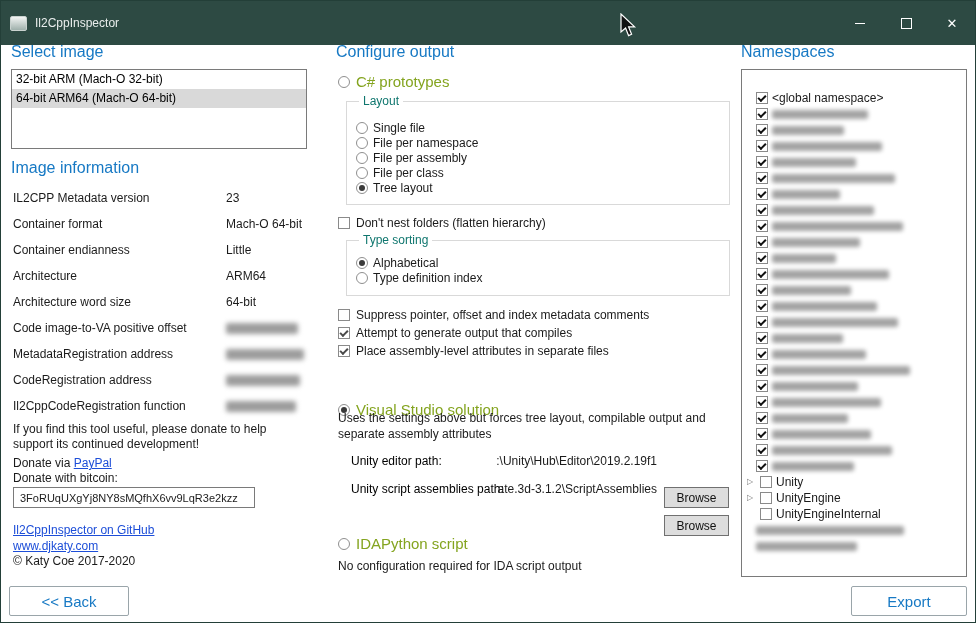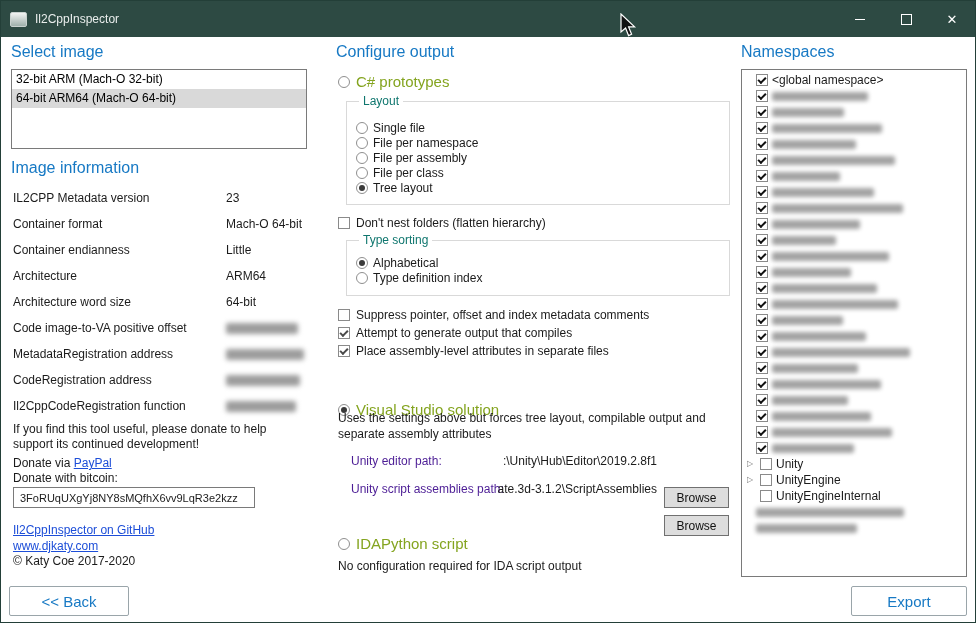--- a/index.html
+++ b/index.html
@@ -2,21 +2,21 @@
 <html><head>
 <meta charset="utf-8">
 <style>
   html,body { margin:0; padding:0; background:#555; }
   #window {
     position:relative; width:974px; height:621px;
     border:1px solid #233f38; background:#ffffff;
     font-family:"Liberation Sans", sans-serif; overflow:hidden;
   }
   
-  .titlebar { position:absolute; top:0; left:0; right:0; height:36px; background:#2d4a43; display:flex; align-items:center; }
+  .titlebar { position:absolute; top:0; left:0; right:0; height:44px; background:#2d4a43; display:flex; align-items:center; }
   .app-icon { width:15px; height:13px; margin-left:9px; border:1px solid #c9d2cf; border-radius:2px;
               background:linear-gradient(180deg,#f2f4f3 0%,#9fb0ab 100%); flex:none; }
   .title { color:#e9edec; font-size:12px; margin-left:8px; }
   .tb-btns { margin-left:auto; display:flex; height:100%; }
   .tb-btn { width:46px; height:100%; display:flex; align-items:center; justify-content:center; color:#fff; }
   .glyph-min { width:10px; height:1px; background:#fff; display:block; }
   .glyph-max { width:9px; height:9px; border:1px solid #fff; display:block; }
   .glyph-close { font-size:13px; line-height:13px; color:#fff; }
   .cursor { position:absolute; z-index:50; }
 
@@ -49,27 +49,27 @@
   
   .list-item { height:19px; line-height:19px; padding:0 4px; font-size:12px; white-space:nowrap; }
   .list-item.selected { background:#d9d9d9; }
   .info { position:absolute; }
   .info-row { display:flex; height:26px; align-items:flex-start; font-size:12px; color:#1b1b1b; }
   .il { width:213px; flex:none; }
   .bc-input { position:absolute; height:17px; border:1px solid #7a7a7a; font-family:inherit; font-size:11px; padding:1px 6px; color:#1b1b1b; box-sizing:content-box; }
 
   
   .path-row { position:absolute; width:378px; height:22px; }
-  .path-label { position:absolute; left:0; top:3px; font-size:12px; color:#4c1d95; }
+  .path-label { position:absolute; left:0; top:3px; font-size:12px; color:#000000; }
   .path-value { position:absolute; right:72px; top:3px; font-size:12px; color:#1b1b1b; white-space:nowrap; }
   .browse { position:absolute; right:0; top:0; width:65px; height:21px; background:#dddddd; border:1px solid #707070;
             font-size:12px; font-family:inherit; cursor:pointer; color:#111;margin-top:36px; }
 
   
-  .ns-list { padding-top:2px; }
+  .ns-list { padding-top:20px; }
   .ns-row { display:flex; align-items:center; height:16px; gap:4px; padding-left:14px; font-size:12px; color:#1b1b1b; }
   .ns-row.unity { padding-left:2px; }
   .expander { width:12px; flex:none; color:#7a7a7a; font-size:8px; line-height:16px; text-align:center; }
   .expander.has-arrow::before { content:"▷"; }
   .ns-label { white-space:nowrap; }
   .ns-blur { height:9px; background:#a3a3a3; filter:blur(2px); border-radius:2px; display:inline-block; }
 </style>
 </head>
 <body>
 
@@ -218,21 +218,21 @@
   </div>
 
   <div class="opt green-opt abs" style="left:337px;top:400px">
     <span class="radio checked"></span>
     <span class="green-label">Visual Studio solution</span>
   </div>
   <div class="txt" style="left:337px;top:409px;width:392px;line-height:16px">Uses the settings above but forces tree layout, compilable output and separate assembly attributes</div>
 
   <div class="path-row" style="left:350px;top:450px">
     <span class="path-label">Unity editor path:</span>
-    <span class="path-value">:\Unity\Hub\Editor\2019.2.8f1</span>
+    <span class="path-value">:\Unity\Hub\Editor\2019.2.19f1</span>
     <button class="browse">Browse</button>
   </div>
   <div class="path-row" style="left:350px;top:478px">
     <span class="path-label">Unity script assemblies path:</span>
     <span class="path-value">ate.3d-3.1.2\ScriptAssemblies</span>
     <button class="browse">Browse</button>
   </div>
 
   <div class="opt green-opt abs" style="left:337px;top:534px">
     <span class="radio"></span>

